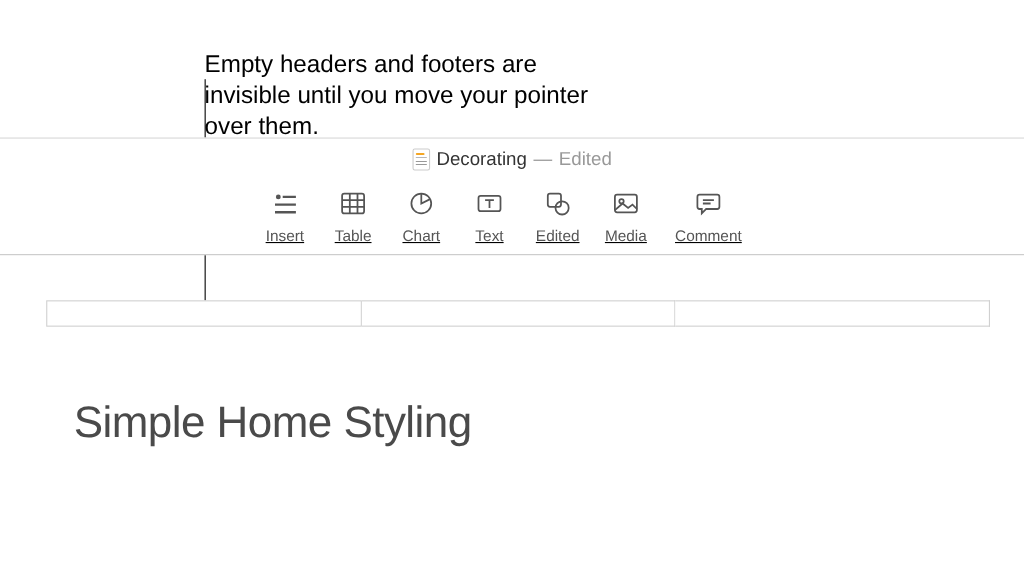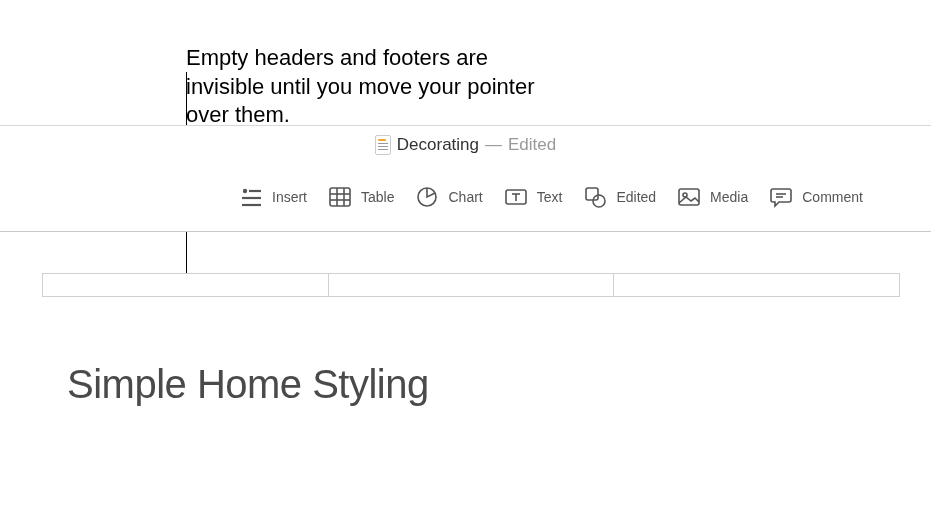--- a/index.html
+++ b/index.html
@@ -101,27 +101,28 @@
       height: 70px;
       border-bottom: 1px solid #c8c8c8;
       display: flex;
       align-items: center;
       padding-left: 232px;
       gap: 8px;
       background: #fff;
     }
     .tool-btn {
       display: flex;
-      flex-direction: row;
+      flex-direction: column;
       align-items: center;
       justify-content: center;
       gap: 8px;
       min-width: 54px;
       cursor: pointer;
       padding: 4px 6px;
+      text-decoration: underline;
     }
     .tool-btn:last-child {
       min-width: 80px;
     }
     .tool-icon {
       width: 26px;
       height: 26px;
       color: #555;
       display: flex;
       align-items: center;

